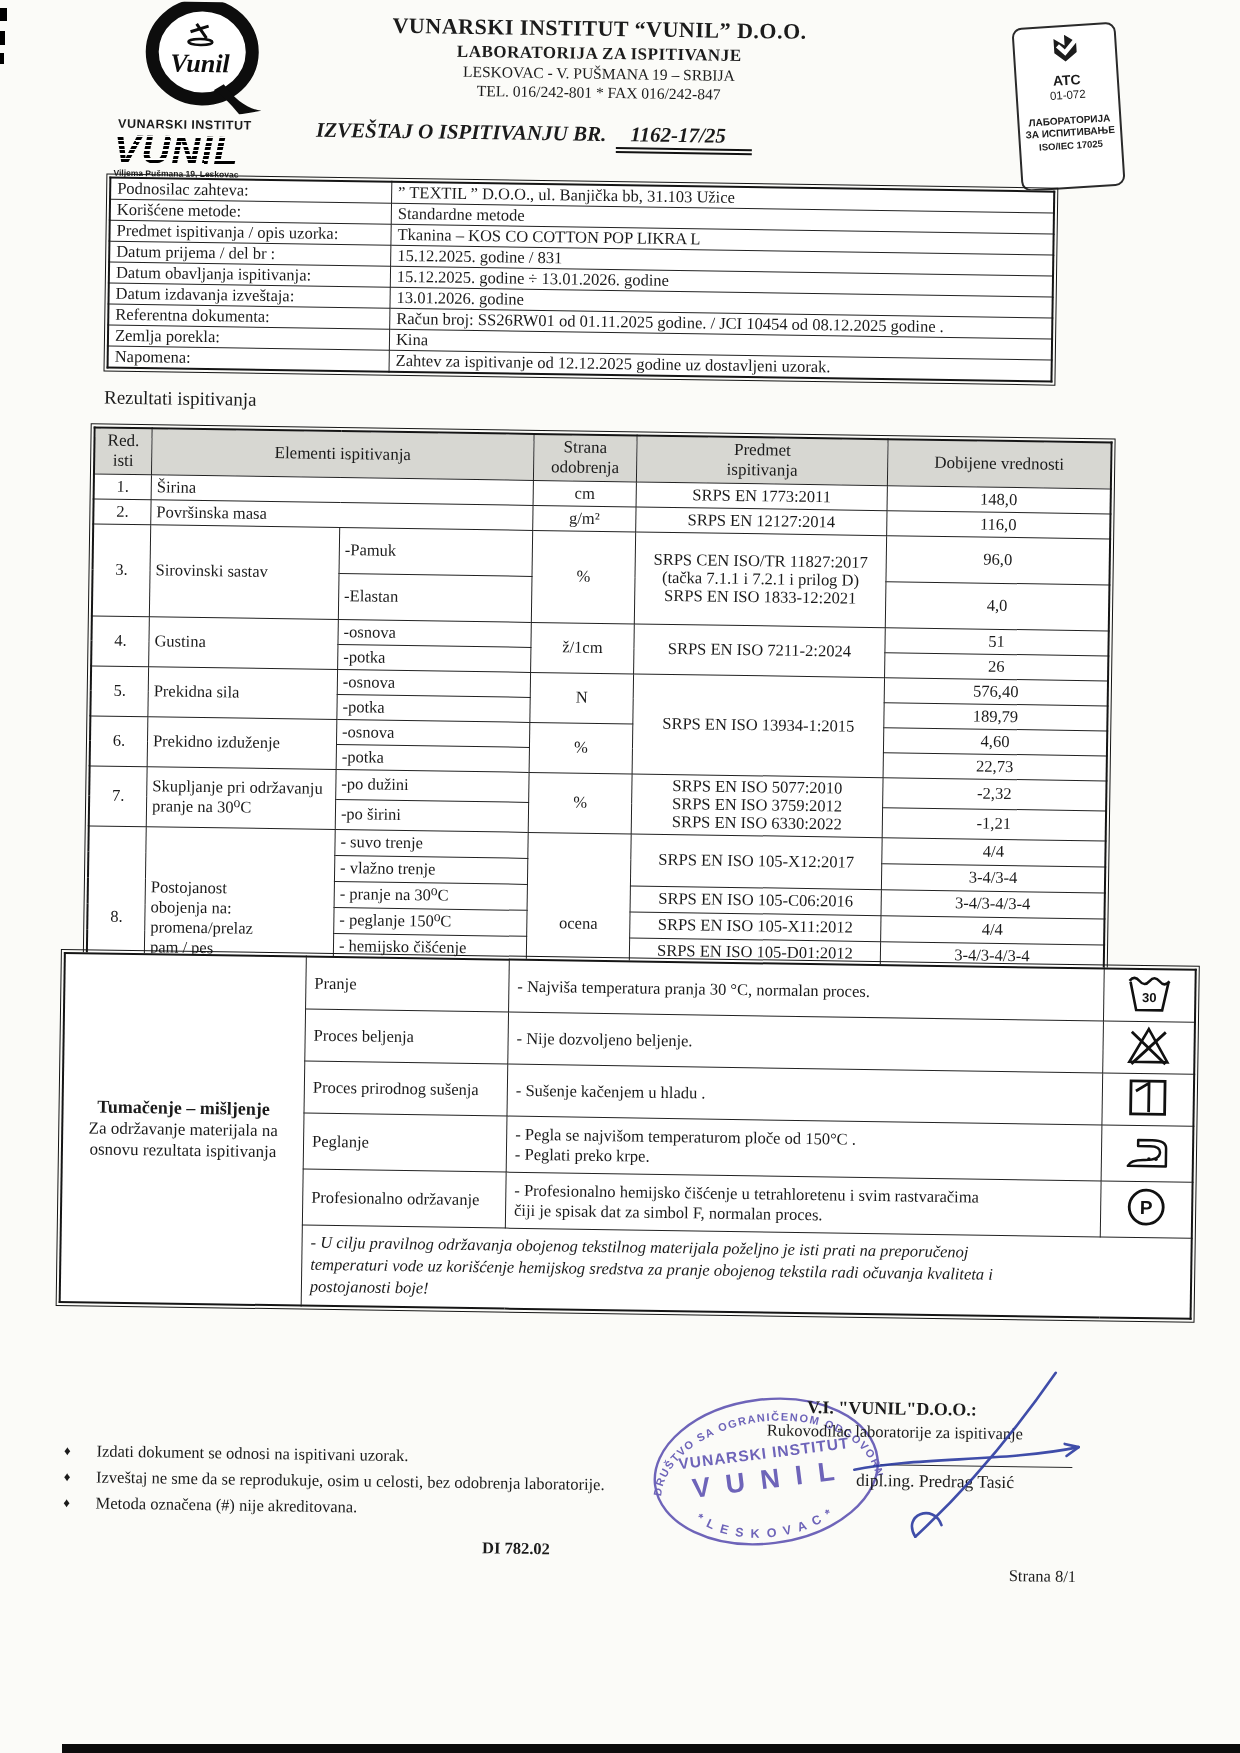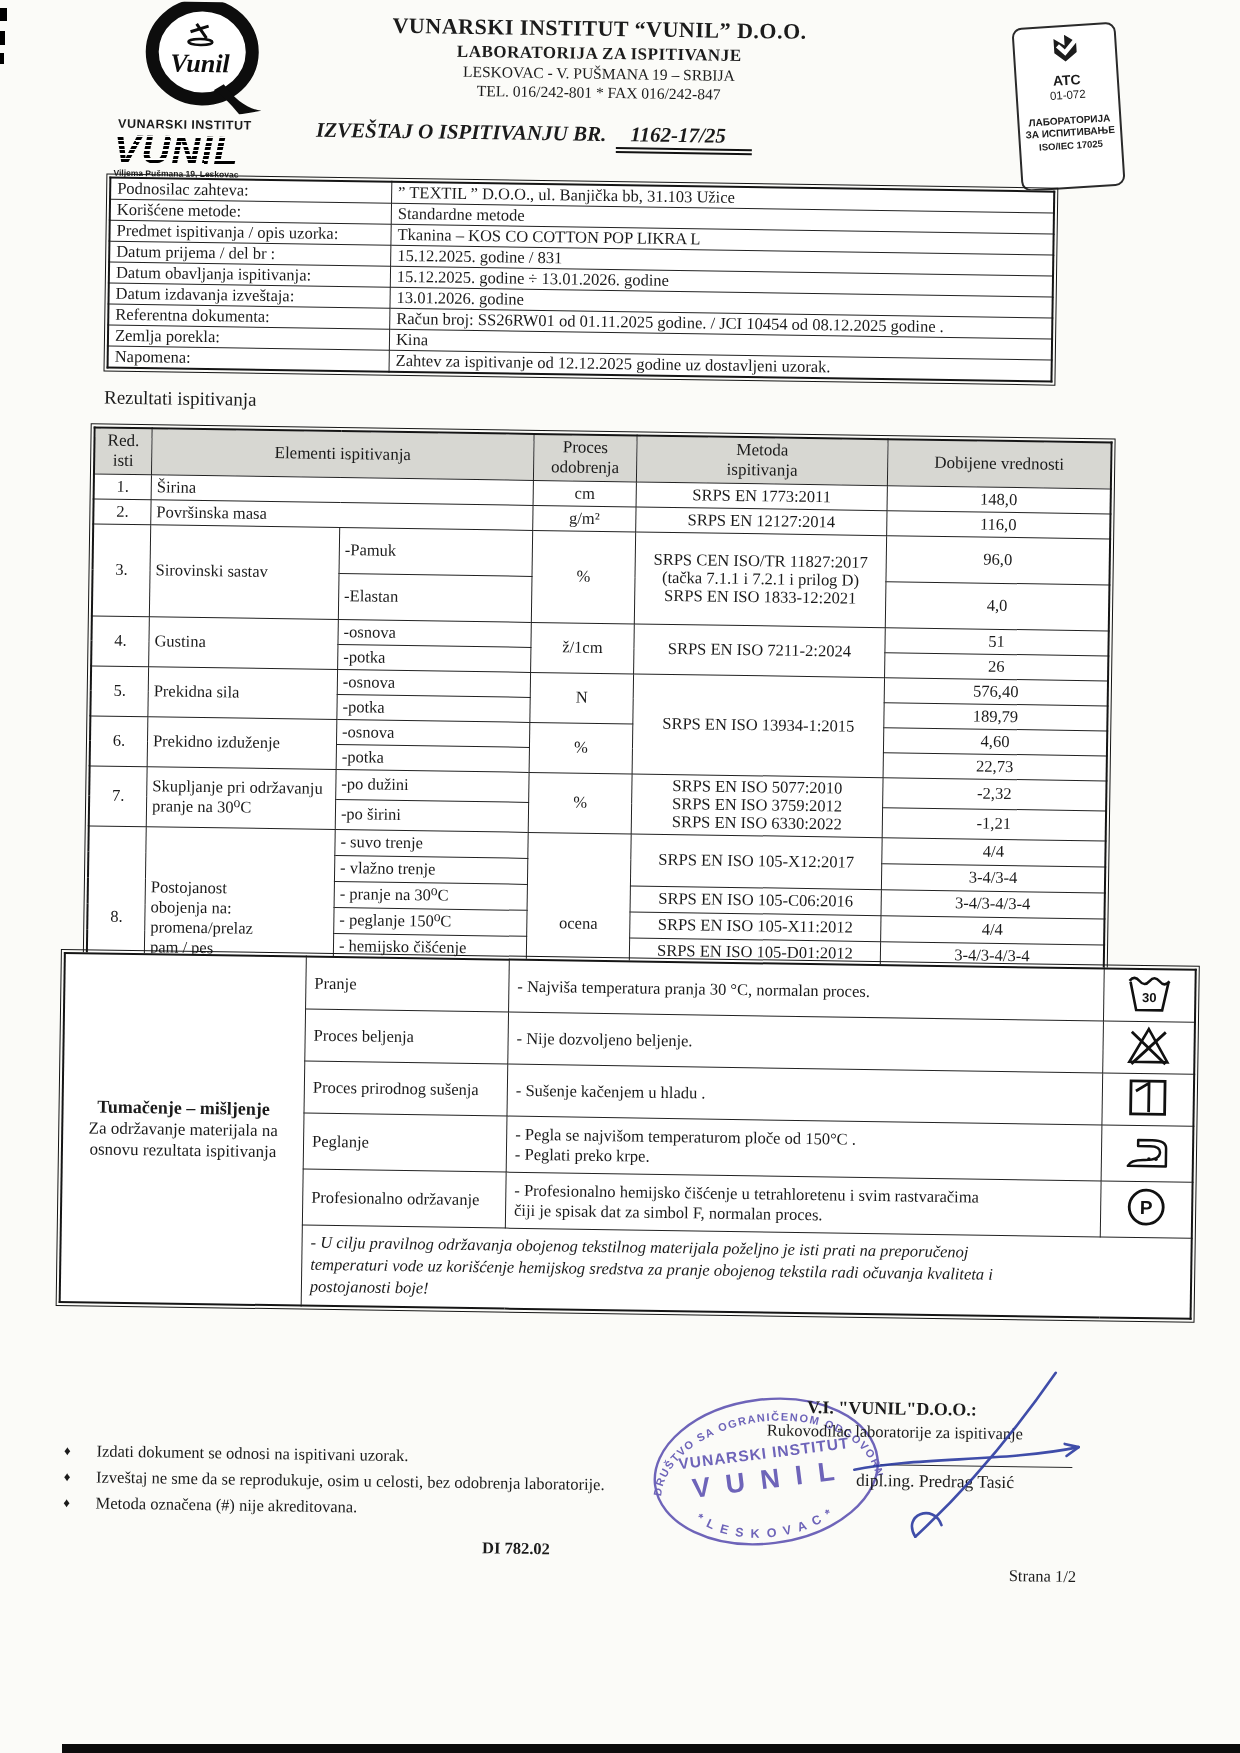--- a/index.html
+++ b/index.html
@@ -172,22 +172,22 @@
     </tbody>
   </table>
 
   <div class="abs section-title">Rezultati ispitivanja</div>
 
   <table class="res-table abs">
     <tbody>
       <tr style="height:46px;">
         <th class="c-num"><span>Red.</span><br><span>isti</span></th>
         <th class="c-name" colspan="2">Elementi ispitivanja</th>
-        <th class="c-unit"><span>Proces</span><br><span>odobrenja</span></th>
-        <th class="c-meth"><span>Metoda</span><br><span>ispitivanja</span></th>
+        <th class="c-unit"><span>Strana</span><br><span>odobrenja</span></th>
+        <th class="c-meth"><span>Predmet</span><br><span>ispitivanja</span></th>
         <th class="c-val">Dobijene vrednosti</th>
       </tr>
 
       <tr style="height:25px;">
         <td class="c-num">1.</td>
         <td class="c-name" colspan="2">Širina</td>
         <td class="c-unit">cm</td>
         <td class="c-meth">SRPS EN 1773:2011</td>
         <td class="c-val">148,0</td>
       </tr>
@@ -403,21 +403,21 @@
       <span class="diamond">♦</span>
       <span>Izveštaj ne sme da se reprodukuje, osim u celosti, bez odobrenja laboratorije.</span>
     </div>
     <div class="bullet-line">
       <span class="diamond">♦</span>
       <span>Metoda označena (#) nije akreditovana.</span>
     </div>
   </div>
 
   <div class="abs doc-id">DI 782.02</div>
-  <div class="abs page-no">Strana 1/2</div>
+  <div class="abs page-no">Strana 8/1</div>
 
   <svg class="abs" style="left:648px;top:1366px;" width="280" height="180" viewBox="0 0 280 180">
     <defs>
       <path id="arcTop" d="M 32,118 A 108,70 0 0 1 248,112"></path>
       <path id="arcBot" d="M 55,120 A 88,52 0 0 0 228,116"></path>
     </defs>
     <g transform="rotate(-8 140 95)" opacity="0.88">
       <ellipse cx="140" cy="95" rx="112" ry="72" fill="none" stroke="#5a4fb0" stroke-width="2.4"></ellipse>
       <text font-family="Liberation Sans, sans-serif" font-size="11" font-weight="bold" fill="#5a4fb0" letter-spacing="1.5">
         <textPath href="#arcTop" xlink:href="#arcTop" startOffset="4%"><tspan>DRUŠTVO SA OGRANIČENOM ODGOVORNOŠĆU</tspan></textPath>

